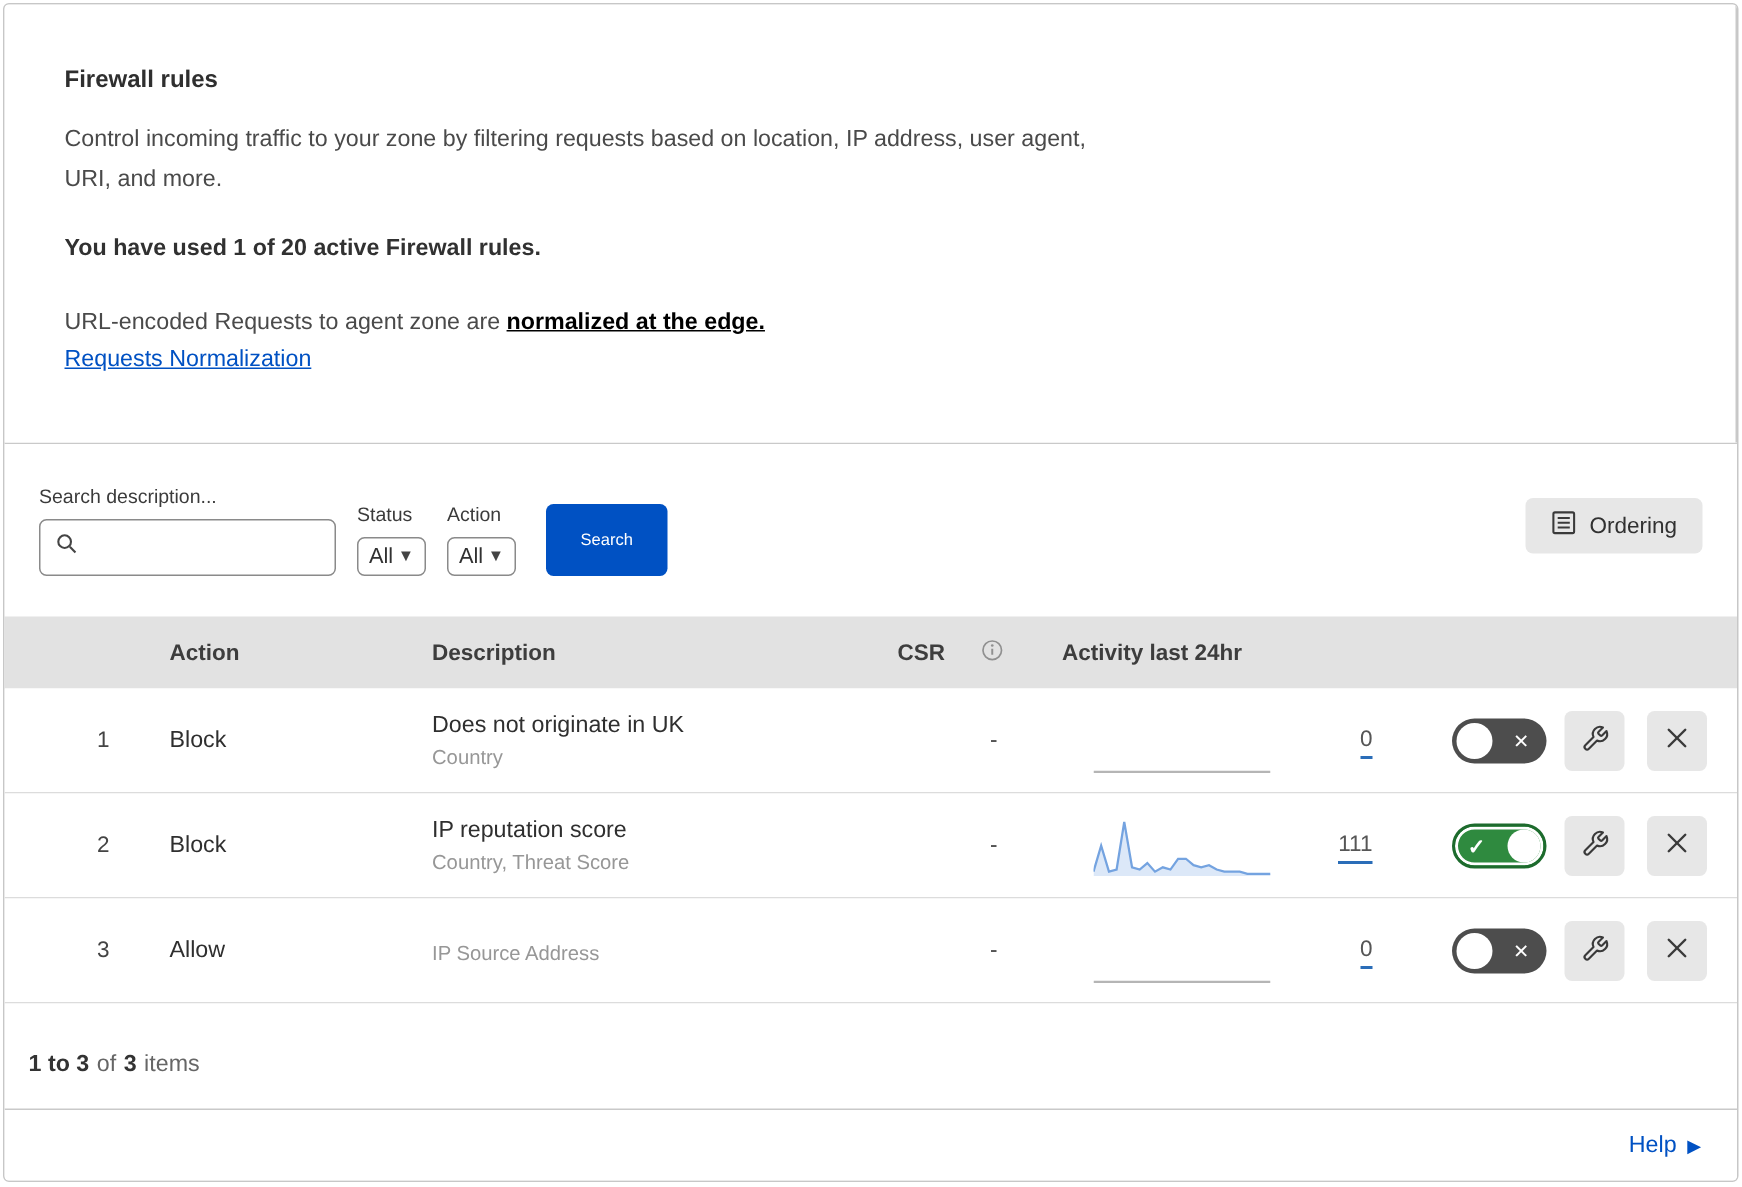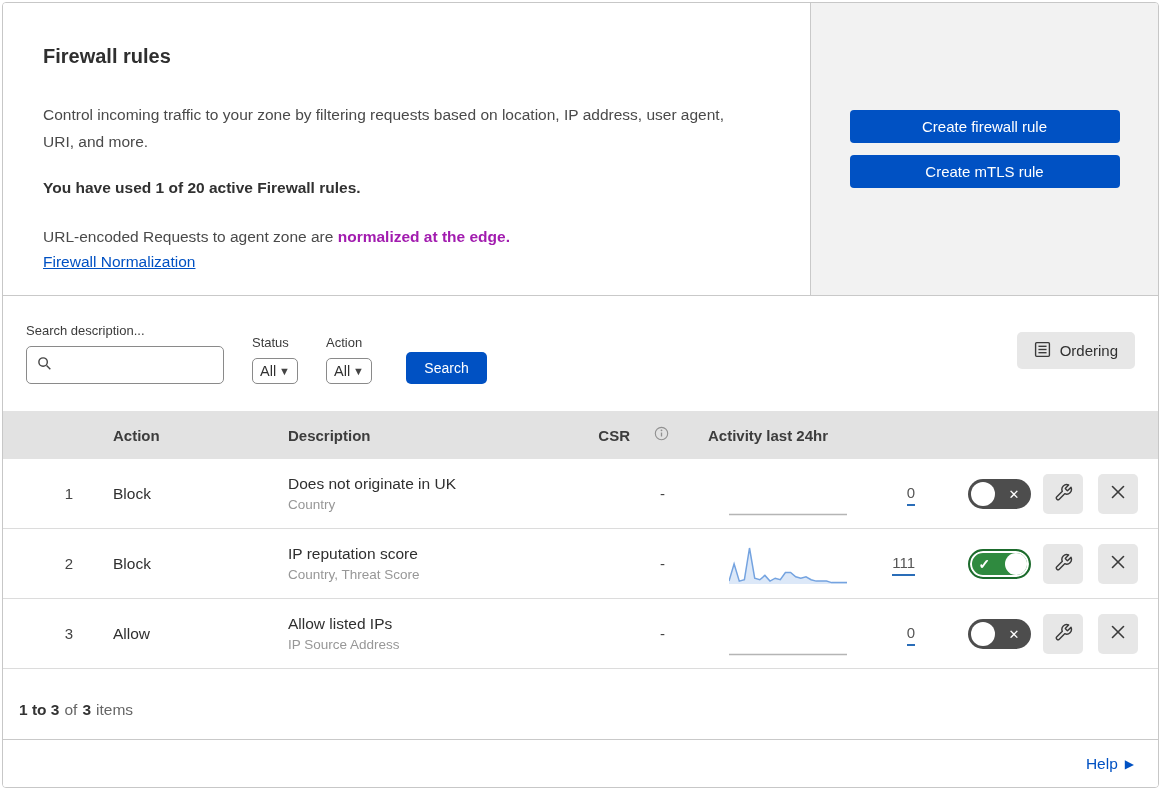--- a/index.html
+++ b/index.html
@@ -5,39 +5,39 @@
   * { box-sizing: border-box; margin: 0; padding: 0; }
   html,body { background:#fff; font-family:"Liberation Sans", sans-serif; color:#313131; }
   .card {
     margin:2px; border:1px solid #c7c7c7; border-radius:4px; overflow:hidden;
     width:1157px;
   }
   
   .hero { display:flex; border-bottom:1px solid #c9c9c9; height:293px; }
   .hero-left { flex:1 1 auto; background:#fff; padding:42px 40px 0 40px; border-right:1px solid #c9c9c9; }
   .hero-right { width:347px; flex:0 0 347px; background:#f2f2f2; display:flex; flex-direction:column; align-items:center; justify-content:center; gap:12px; }
-  .hero-title { font-size:20px; font-weight:700; color:#2f2f2f; margin-bottom:33px; }
+  .hero-title { font-size:16px; font-weight:700; color:#2f2f2f; margin-bottom:16px; }
   .hero-desc { font-size:15.5px; color:#4a4a4a; line-height:1.75; max-width:705px; margin-bottom:24px; }
   .hero-usage { font-size:15.5px; font-weight:700; color:#313131; margin-bottom:31px; }
   .hero-norm { font-size:15.5px; color:#4a4a4a; margin-bottom:7px; }
-  .hero-norm b { color:#a21caf; }
+  .hero-norm b { color:#000000;text-decoration:underline; }
   .link { color:#0051c3; text-decoration:underline; font-size:15.5px; cursor:pointer; }
   .btn-primary {
     background:#0051c3; color:#fff; border:none; border-radius:4px;
     width:270px; height:33px; font-size:15px; font-family:inherit; cursor:pointer;
   }
   
-  .filter-bar { display:flex; align-items:flex-end; gap:28px; padding:24px 23px 27px 23px; height:115px; background:#fff; }
+  .filter-bar { display:flex; align-items:flex-end; gap:14px; padding:24px 23px 27px 23px; height:115px; background:#fff; }
   .field { display:flex; flex-direction:column; }
   .field-label { font-size:13px; color:#3b3b3b; margin-bottom:8px; }
   .search-box { width:198px; height:38px; border:1px solid #8a8a8a; border-radius:5px; display:flex; align-items:center; padding:0 10px; background:#fff; }
   .search-box input { border:none; outline:none; flex:1; font-size:15px; font-family:inherit; margin-left:8px; min-width:0; }
   .dropdown { width:46px; height:26px; border:1px solid #8a8a8a; border-radius:5px; display:flex; align-items:center; justify-content:center; gap:3px; font-size:14.5px; color:#313131; background:#fff; cursor:pointer; }
   .caret { font-size:11px; color:#444; }
-  .btn-search { background:#0051c3; color:#fff; border:none; border-radius:5px; width:81px; height:32px; font-size:14px; font-family:inherit; margin-left:6px; cursor:pointer; }
+  .btn-search { background:#0051c3; color:#fff; border:none; border-radius:5px; width:81px; height:48px; font-size:11px; font-family:inherit; margin-left:6px; cursor:pointer; }
   .btn-ordering { margin-left:auto; background:#e7e7e7; border:none; border-radius:5px; height:37px; padding:0 17px; display:flex; align-items:center; gap:9px; font-size:15px; color:#313131; font-family:inherit; cursor:pointer; align-self:flex-end; margin-bottom:15px; }
   
   .grid-row { display:grid; grid-template-columns:90px 170px 330px 110px 230px 110px 48px 1fr; align-items:center; }
   .thead { background:#e2e2e2; height:48px; font-size:15px; font-weight:700; color:#3d3d3d; }
   .th-action { padding-left:20px; }
   .th-desc { padding-left:25px; }
   .th-csr { text-align:right; padding-right:34px; display:flex; justify-content:flex-end; align-items:center; gap:24px; }
   .th-activity { padding-left:5px; }
   .trow { height:70px; border-bottom:1px solid #dcdcdc; background:#fff; }
   .cell-num { text-align:right; padding-right:20px; font-size:15px; color:#444; }
@@ -73,25 +73,21 @@
 <body>
 
 <div class="card">
 
   <div class="hero">
     <div class="hero-left">
       <h1 class="hero-title">Firewall rules</h1>
       <p class="hero-desc">Control incoming traffic to your zone by filtering requests based on location, IP address, user agent, URI, and more.</p>
       <p class="hero-usage">You have used 1 of 20 active Firewall rules.</p>
       <p class="hero-norm"><span>URL-encoded Requests to agent zone are </span><b>normalized at the edge.</b></p>
-      <a class="link">Firewall Normalization</a>
-    </div>
-    <div class="hero-right">
-      <button class="btn-primary">Create firewall rule</button>
-      <button class="btn-primary">Create mTLS rule</button>
+      <a class="link">Requests Normalization</a>
     </div>
   </div>
 
   <div class="filter-bar">
     <div class="field">
       <label class="field-label">Search description...</label>
       <div class="search-box">
         <span>
           <svg width="15" height="15" viewBox="0 0 16 16" fill="none" stroke="#444" stroke-width="1.5">
               <circle cx="6.5" cy="6.5" r="4.5"></circle>
@@ -221,21 +217,20 @@
               <line x1="14.5" y1="3.5" x2="3.5" y2="14.5"></line>
             </svg></span>
     </button>
       </div>
   </div>
 
   <div class="grid-row trow">
     <div class="cell-num">3</div>
     <div class="cell-action">Allow</div>
     <div class="cell-desc">
-      <div class="desc-main">Allow listed IPs</div>
       <div class="desc-sub">IP Source Address</div>
     </div>
     <div class="cell-csr">-</div>
     <div class="cell-activity">
       <span class="spark"><svg width="118" height="42" viewBox="0 0 118 42">
             <line x1="0" y1="40.5" x2="118" y2="40.5" stroke="#b5b5b5" stroke-width="1.5"></line>
           </svg></span>
       <a class="act-count">0</a>
     </div>
     <div class="cell-toggle">

